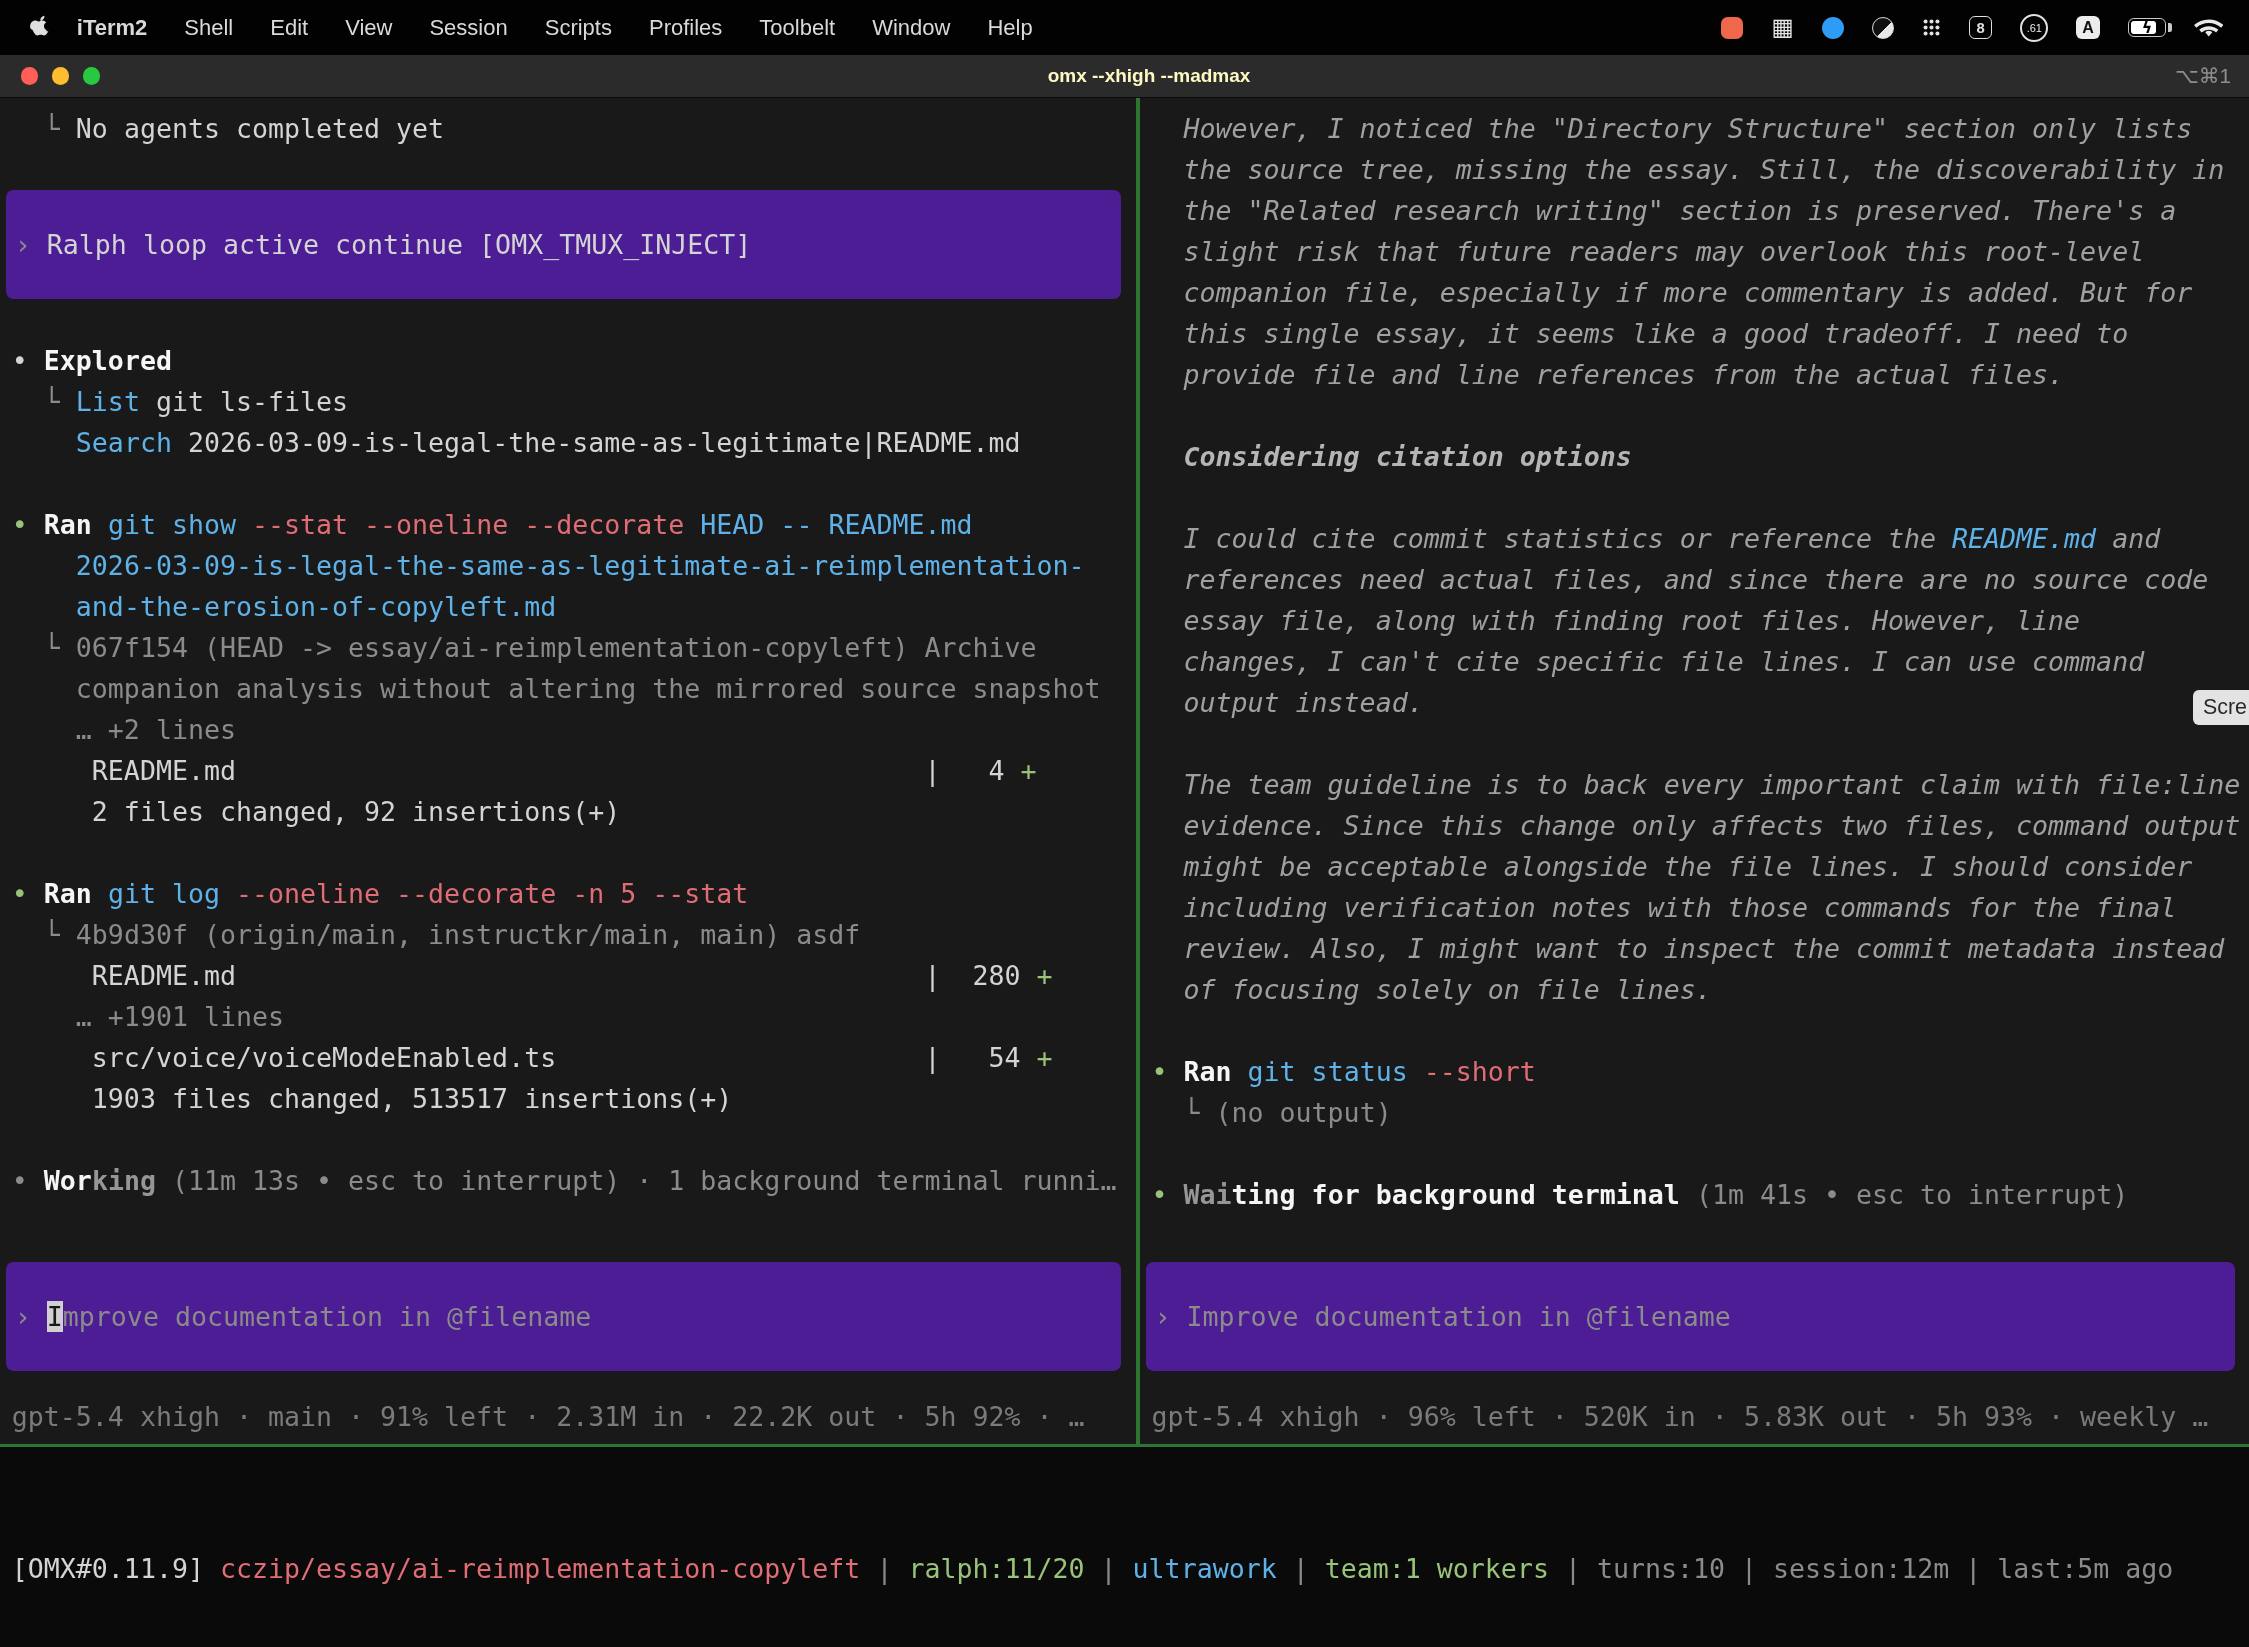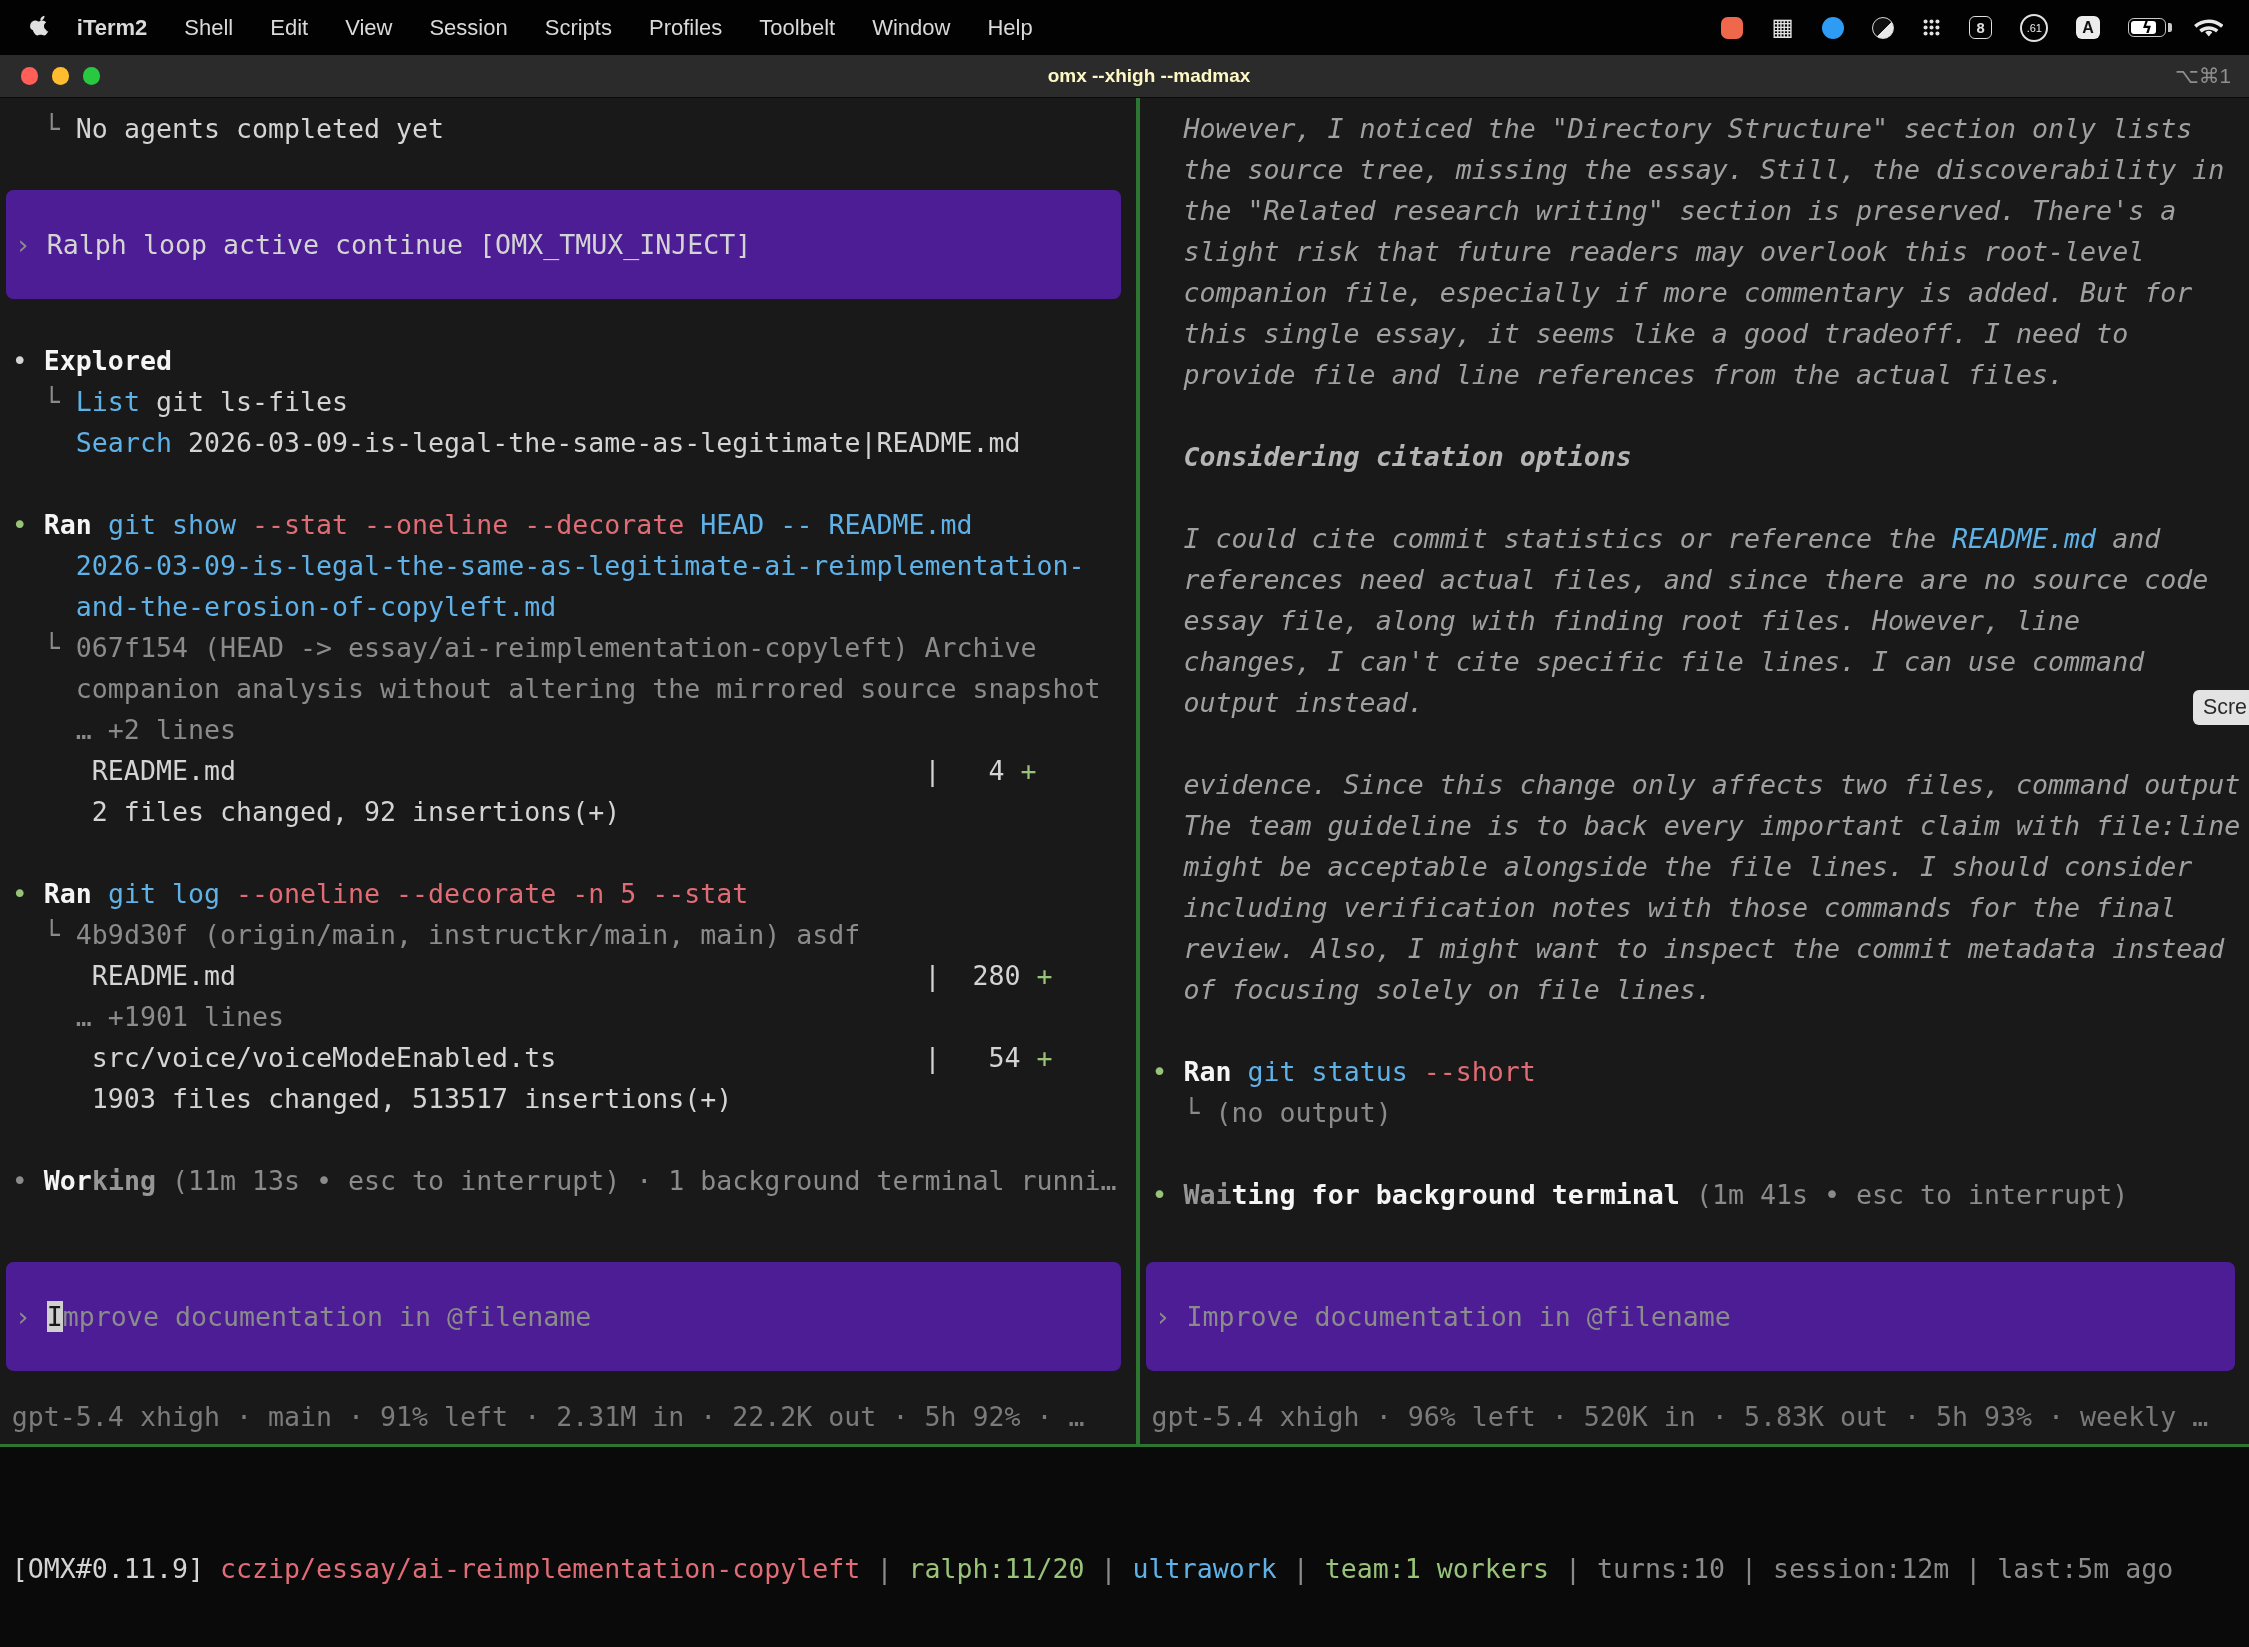--- a/index.html
+++ b/index.html
@@ -205,22 +205,22 @@
           <div class="tl"><span class="it">  provide file and line references from the actual files.</span></div>
           <div class="tl"></div>
           <div class="tl"><span class="it">  </span><span class="bit">Considering citation options</span></div>
           <div class="tl"></div>
           <div class="tl"><span class="it">  I could cite commit statistics or reference the </span><span class="itcy">README.md</span><span class="it"> and</span></div>
           <div class="tl"><span class="it">  references need actual files, and since there are no source code</span></div>
           <div class="tl"><span class="it">  essay file, along with finding root files. However, line</span></div>
           <div class="tl"><span class="it">  changes, I can't cite specific file lines. I can use command</span></div>
           <div class="tl"><span class="it">  output instead.</span></div>
           <div class="tl"></div>
+          <div class="tl"><span class="it">  The team guideline is to back every important claim with file:line</span></div>
           <div class="tl"><span class="it">  evidence. Since this change only affects two files, command output</span></div>
-          <div class="tl"><span class="it">  The team guideline is to back every important claim with file:line</span></div>
           <div class="tl"><span class="it">  might be acceptable alongside the file lines. I should consider</span></div>
           <div class="tl"><span class="it">  including verification notes with those commands for the final</span></div>
           <div class="tl"><span class="it">  review. Also, I might want to inspect the commit metadata instead</span></div>
           <div class="tl"><span class="it">  of focusing solely on file lines.</span></div>
           <div class="tl"></div>
           <div class="tl"><span class="gn">• </span><span class="b">Ran</span><span class="w"> </span><span class="cy">git status</span><span class="w"> </span><span class="rd">--short</span></div>
           <div class="tl"><span class="dim">  └ </span><span class="dim">(no output)</span></div>
           <div class="tl"></div>
           <div class="tl"><span class="gn">• </span><span class="bdim">Wai</span><span class="b">ting for background terminal</span><span class="dim"> (1m 41s • esc to interrupt)</span></div>
         </div>

